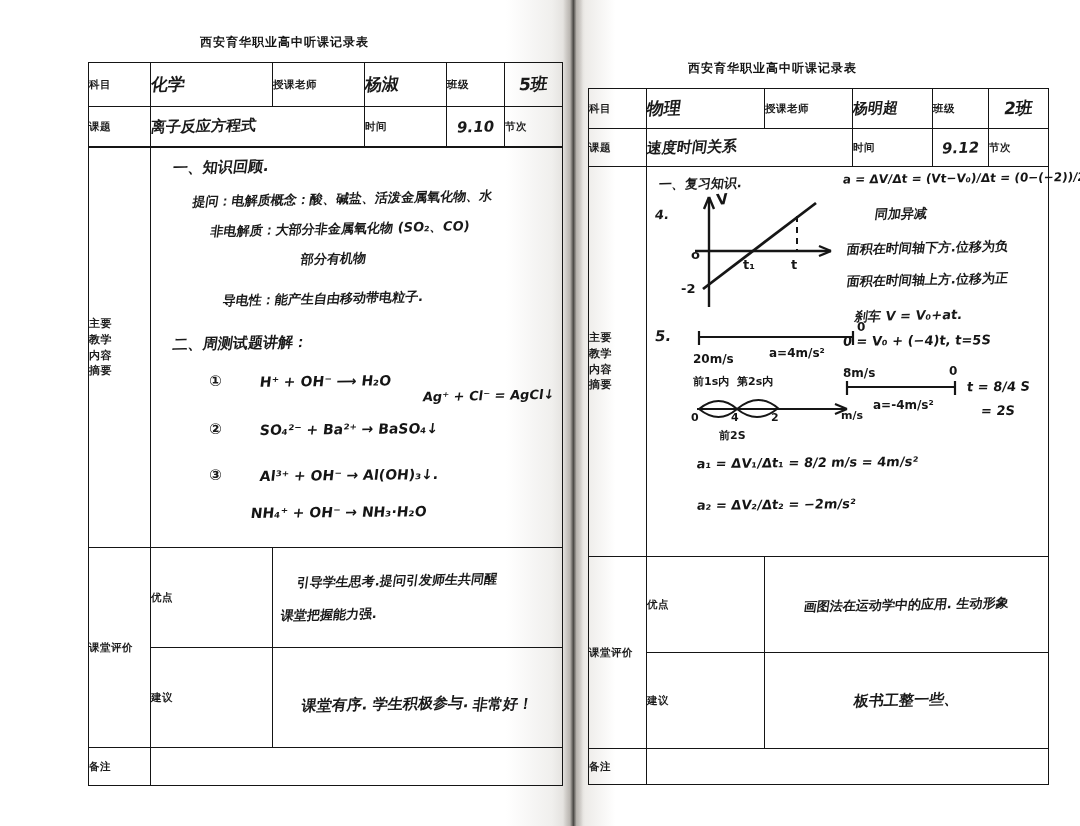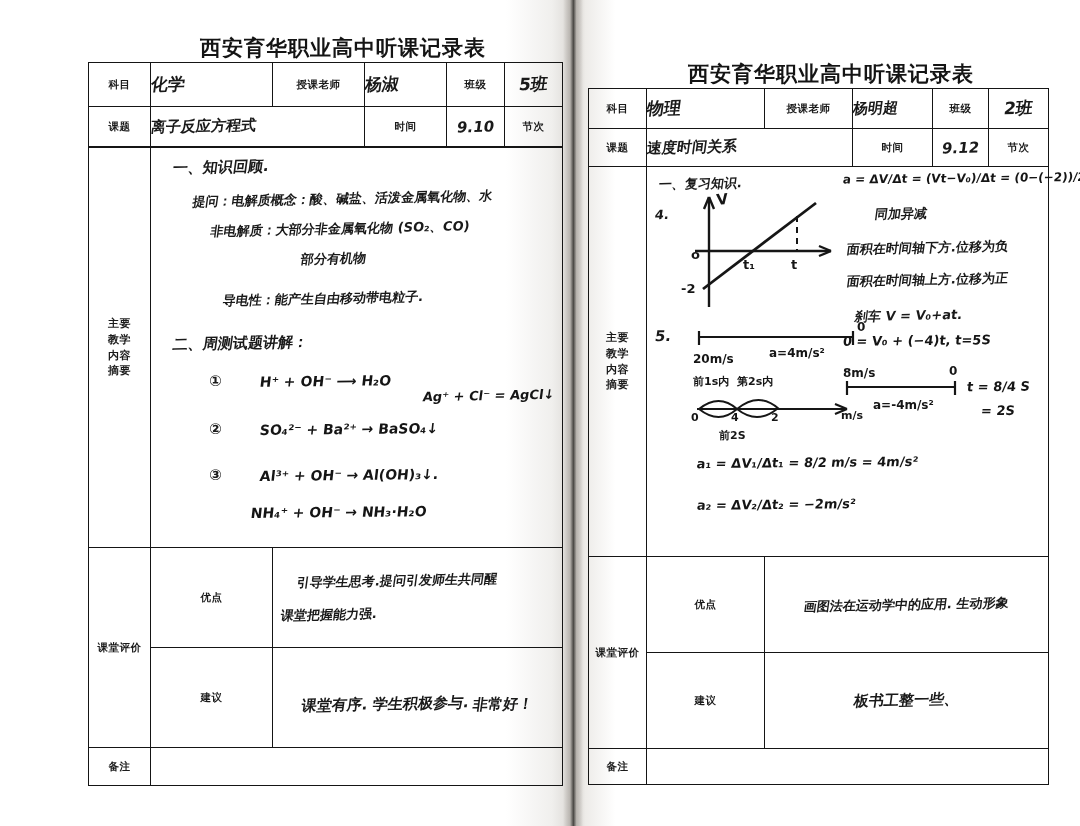--- a/index.html
+++ b/index.html
@@ -14,38 +14,38 @@
   #left-page{left:0;top:0;width:575px;height:826px;
     background:linear-gradient(90deg,#ffffff 0%,#ffffff 88%,#f0efed 96%,#d8d5d1 100%);}
   #right-page{left:575px;top:0;width:505px;height:826px;
     background:linear-gradient(90deg,#cfccc8 0%,#edebe8 2%,#ffffff 8%,#ffffff 100%);}
   #gutter{position:absolute;left:563px;top:0;width:20px;height:826px;
     background:linear-gradient(90deg,rgba(255,255,255,0) 0%,#b9b5b0 35%,#4a4845 52%,#b9b5b0 68%,rgba(255,255,255,0) 100%);}
 
   
   .form-title{
     position:absolute;font-weight:bold;color:#141414;
-    font-size:21px;letter-spacing:1px;white-space:nowrap;text-align:right;
+    font-size:12px;letter-spacing:1px;white-space:nowrap;text-align:right;
   }
   #title-left{left:200px;top:34px;}
   #title-right{left:688px;top:60px;}
 
   
   .sheet{position:absolute;}
   #left-table{left:88px;top:62px;width:474px;height:720px;}
   #right-table{left:588px;top:88px;width:460px;height:694px;}
 
   .tbl{width:100%;height:100%;border-collapse:collapse;table-layout:fixed;}
   .tbl td{
     border:1.6px solid #151515;
     padding:0;vertical-align:middle;
     position:relative;
   }
   .lbl{
-    text-align:center;font-weight:bold;color:#1b1b1b;
+    font-weight:bold;color:#1b1b1b;
     font-size:10.5px;letter-spacing:0.5px;line-height:1.35;
   }
   .lbl-stack{font-size:11px;line-height:1.45;}
   .hw{
     color:#1a1a1a;font-family:"DejaVu Sans",sans-serif;
     font-weight:bold;
   }
   .hw-lg{font-size:17px;}
   .hw-md{font-size:15px;}
   .hw-sm{font-size:13px;}

